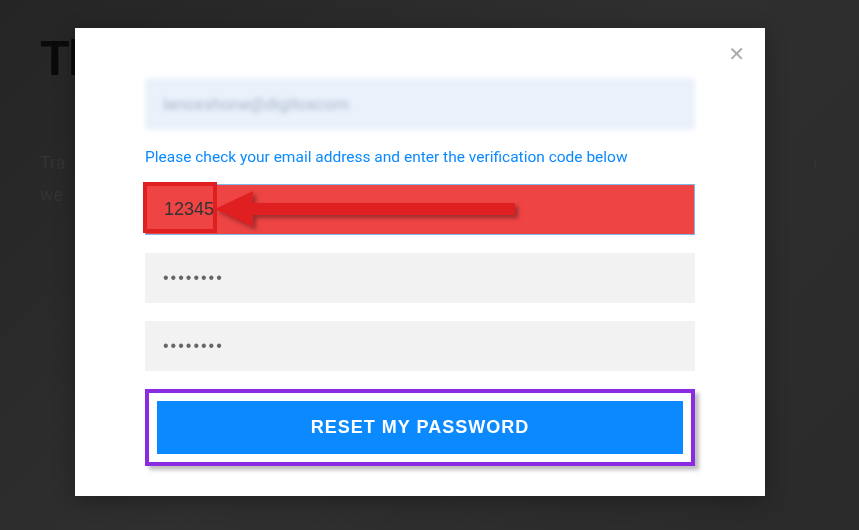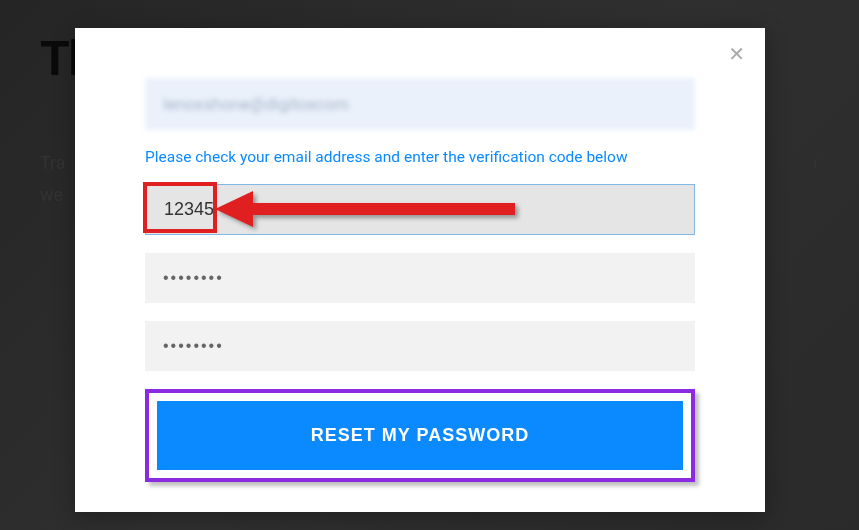--- a/index.html
+++ b/index.html
@@ -75,21 +75,21 @@
     .code-row {
       position: relative;
       margin-bottom: 18px;
     }
     .code-input {
       width: 100%;
       padding: 14px 18px;
       font-size: 18px;
       border: 1px solid #7fb8e8;
       outline: none;
-      background: #e5e5e5;
+      background: #ef4444;
       color: #333;
     }
     .red-highlight {
       position: absolute;
       top: -2px;
       left: -2px;
       width: 74px;
       height: 51px;
       border: 4px solid #e02020;
       pointer-events: none;
@@ -119,21 +119,21 @@
       border: 4px solid #8a2be2;
       padding: 8px;
       position: relative;
       box-shadow: 4px 4px 4px rgba(0,0,0,0.25);
     }
     .submit-btn {
       width: 100%;
       background: #0b8aff;
       color: #fff;
       border: none;
-      padding: 24px 0;
+      padding: 16px 0;
       font-size: 18px;
       font-weight: 700;
       letter-spacing: 1px;
       cursor: pointer;
     }
   </style>
 </head>
 <body>
 
 <div class="background-page">

